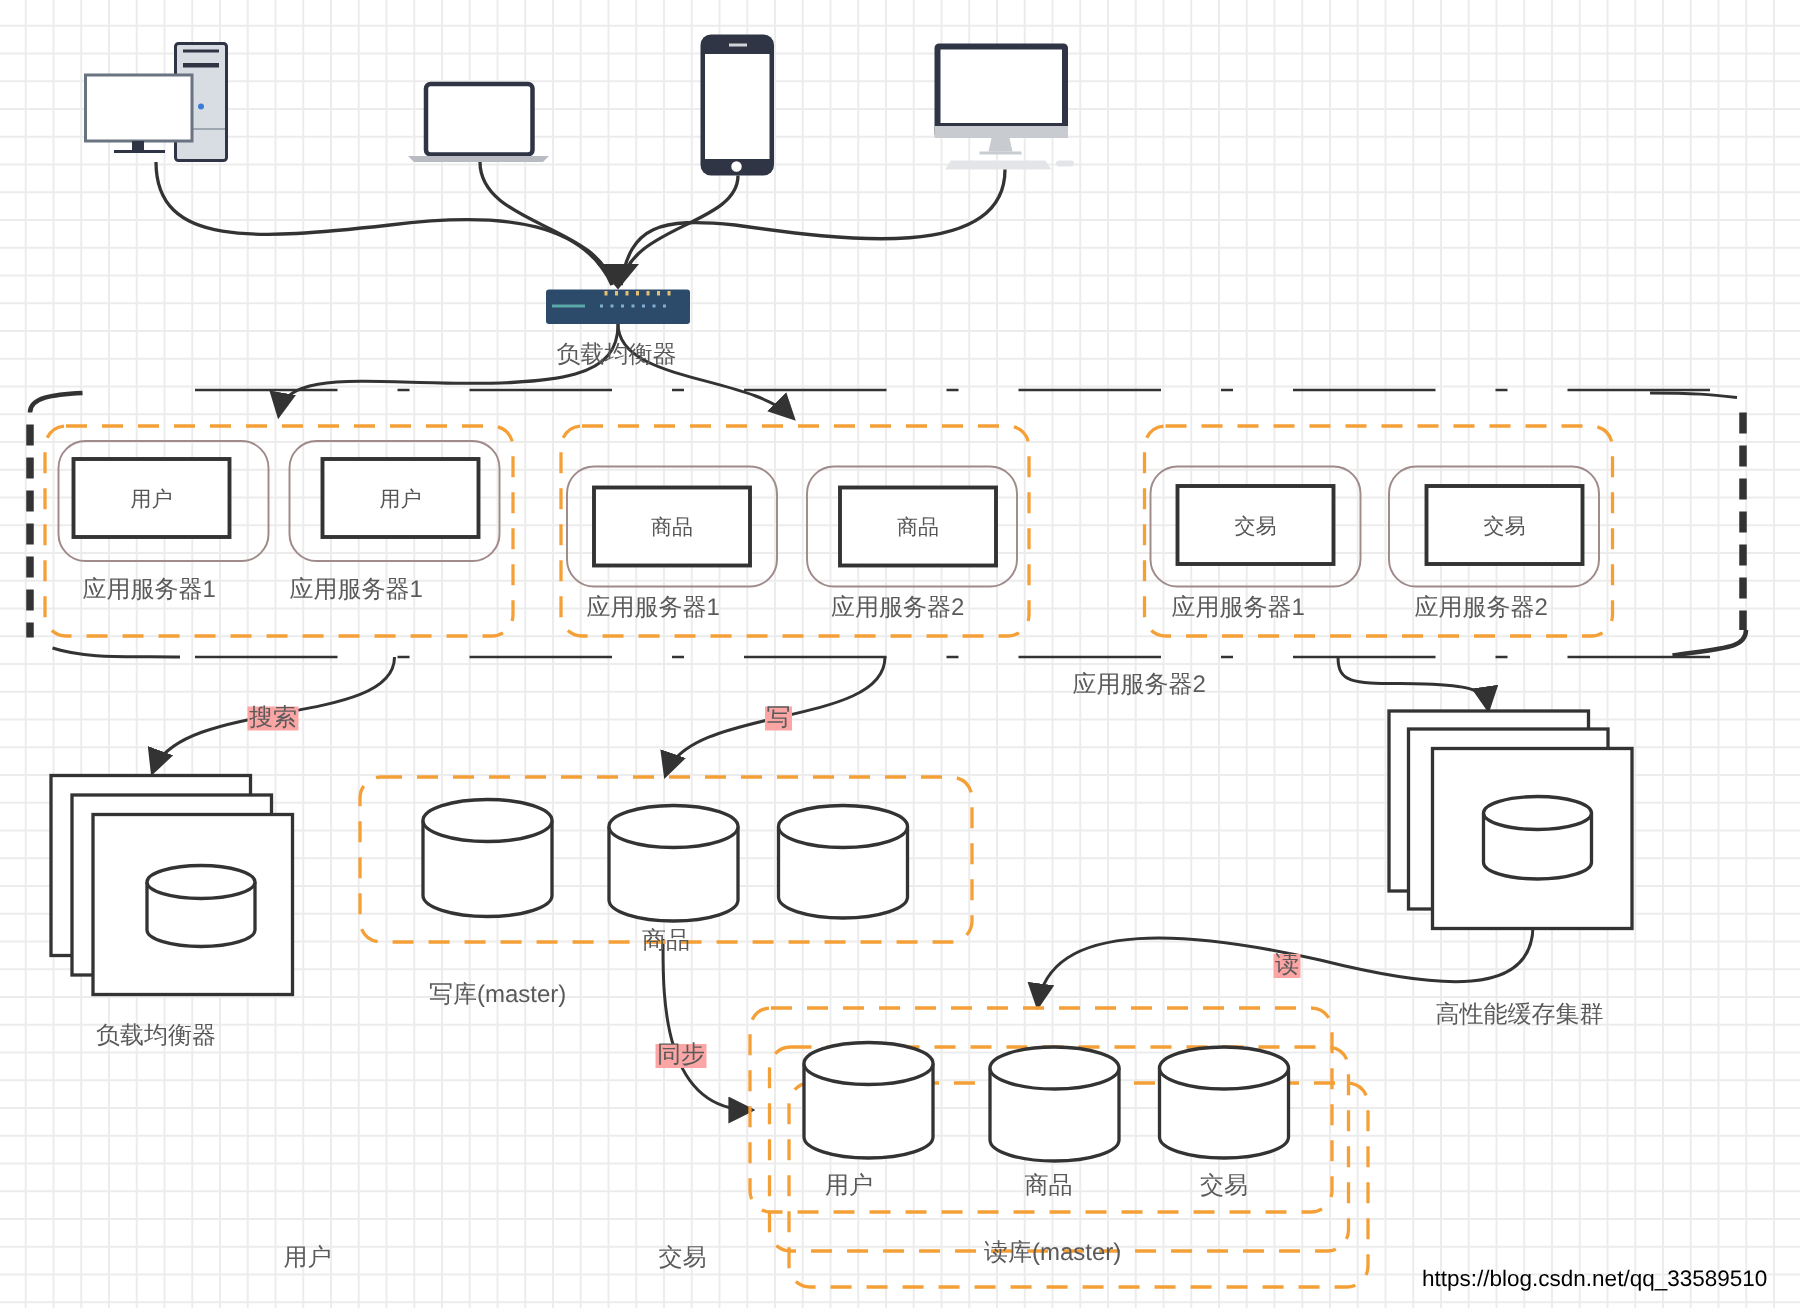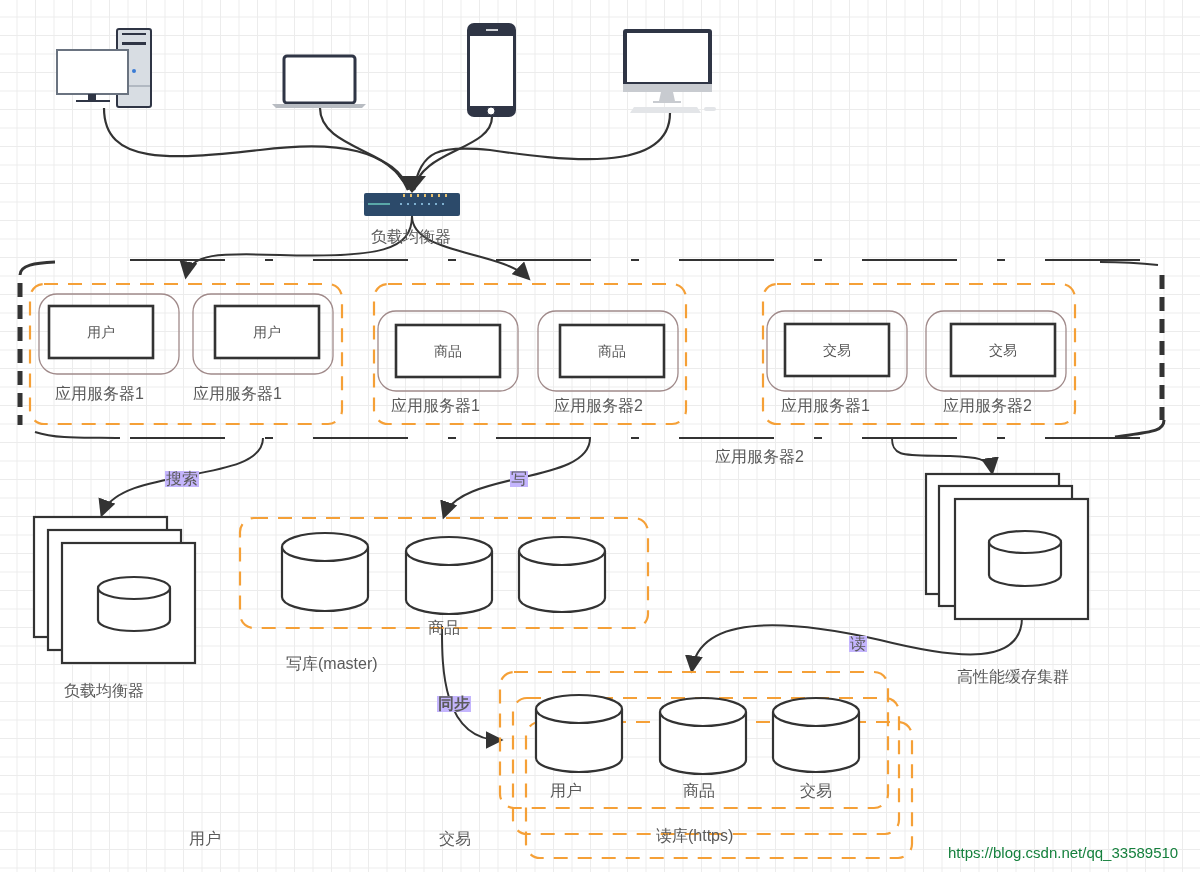--- a/index.html
+++ b/index.html
@@ -8,23 +8,23 @@
     background-color: #ffffff;
     background-image:
       linear-gradient(#ececec 1px, transparent 1px),
       linear-gradient(90deg, #ececec 1px, transparent 1px);
     background-size: 18.5px 18.5px;
     background-position: -2px -2px;
     font-family: "Liberation Sans", "DejaVu Sans", sans-serif;
   }
   #canvas { position: absolute; left: 0; top: 0; width: 1200px; height: 872px; }
   .lbl { position: absolute; font-size: 16px; color: #5a5a5a; white-space: nowrap; line-height: 16px; }
-  .lbl.bg { background: #c4b5fd; padding: 0 1px; }
+  .lbl.bg { background: #fca5a5; padding: 0 1px; }
   .box-label { position: absolute; font-size: 14px; color: #555; text-align: center; line-height: 16px; }
-  .wm { position: absolute; font-size: 15px; color: #15803d; white-space: nowrap; }
+  .wm { position: absolute; font-size: 15px; color: #000000; white-space: nowrap; }
 </style>
 </head>
 <body>
 
 <svg id="canvas" width="1200" height="872" viewBox="0 0 1200 872" xmlns="http://www.w3.org/2000/svg">
   <defs>
     <marker id="arr" viewBox="0 0 10 10" refX="8" refY="5" markerWidth="9" markerHeight="9" orient="auto-start-reverse">
       <path d="M0,0 L10,5 L0,10 z" fill="#333"></path>
     </marker>
   </defs>
@@ -207,29 +207,29 @@
 <div class="lbl" style="left:55px; top:386px;">应用服务器1</div>
 <div class="lbl" style="left:193px; top:386px;">应用服务器1</div>
 <div class="lbl" style="left:391px; top:398px;">应用服务器1</div>
 <div class="lbl" style="left:554px; top:398px;">应用服务器2</div>
 <div class="lbl" style="left:781px; top:398px;">应用服务器1</div>
 <div class="lbl" style="left:943px; top:398px;">应用服务器2</div>
 <div class="lbl" style="left:715px; top:449px;">应用服务器2</div>
 
 <div class="lbl bg" style="left:165px; top:471px;">搜索</div>
 <div class="lbl bg" style="left:510px; top:471px;">写</div>
-<div class="lbl bg" style="left:437px; top:696px;font-weight:bold;">同步</div>
+<div class="lbl bg" style="left:437px; top:696px;">同步</div>
 <div class="lbl bg" style="left:849px; top:636px;">读</div>
 
 <div class="lbl" style="left:428px; top:620px;">商品</div>
 <div class="lbl" style="left:286px; top:656px;">写库(master)</div>
 <div class="lbl" style="left:64px; top:683px;">负载均衡器</div>
 <div class="lbl" style="left:957px; top:629px;margin-top:40px;">高性能缓存集群</div>
 
 <div class="lbl" style="left:550px; top:783px;">用户</div>
 <div class="lbl" style="left:683px; top:783px;">商品</div>
 <div class="lbl" style="left:800px; top:783px;">交易</div>
-<div class="lbl" style="left:656px; top:828px;">读库(https)</div>
+<div class="lbl" style="left:656px; top:828px;">读库(master)</div>
 
 <div class="lbl" style="left:189px; top:831px;">用户</div>
 <div class="lbl" style="left:439px; top:831px;">交易</div>
 
 <div class="wm" style="left:948px; top:844px;">https://blog.csdn.net/qq_33589510</div>
 
 </body></html>

